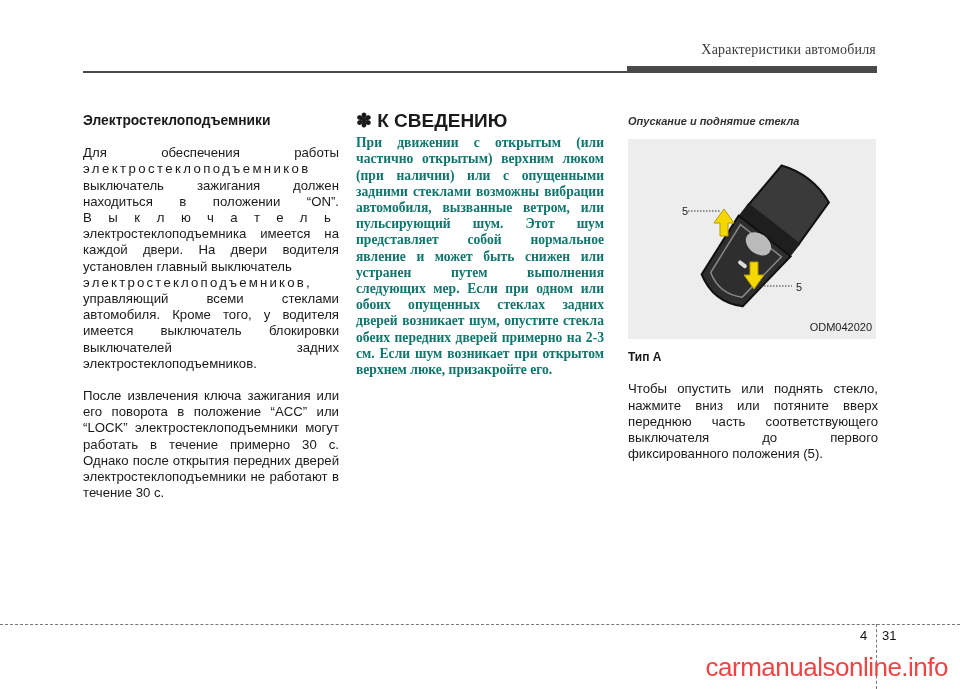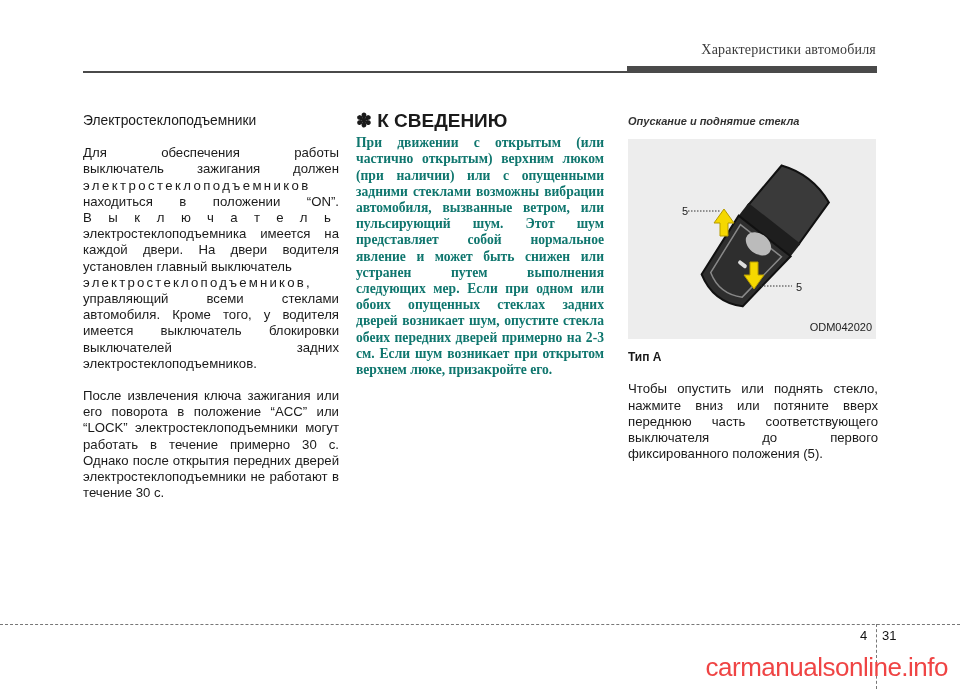--- a/index.html
+++ b/index.html
@@ -15,21 +15,21 @@
     .rule-thin {
       position: absolute; left: 83px; top: 71px; width: 545px; height: 2px; background: #4a4a4a;
     }
     .rule-thick {
       position: absolute; left: 627px; top: 66px; width: 250px; height: 7px; background: #4a4a4a;
     }
     .col { position: absolute; top: 113px; width: 256px; font-size: 13.2px; line-height: 16.2px; }
     .col1 { left: 83px; }
     .col2 { left: 356px; width: 248px; }
     .col3 { left: 628px; width: 250px; }
-    .h-section { font-weight: normal; font-size: 13.8px; margin: 0 0 7px 0; }
+    .h-section { font-weight: bold; font-size: 13.8px; margin: 0 0 7px 0; }
     .p { margin: 16px 0 5px 0; text-align: justify; text-align-last: left; }
     .spaced { display: block; text-align: justify; text-align-last: justify; }
     .note-title { font-weight: bold; font-size: 19px; margin: 0 0 6px 0; }
     .note-body {
       font-family: "Liberation Serif", serif; font-weight: bold; font-size: 13.6px;
       line-height: 16.2px; color: #0f766e; text-align: justify; text-align-last: left; margin: 0;
     }
     .sub-title { font-weight: bold; font-style: italic; font-size: 11px; color: #333; margin: 0 0 10px 0; }
     .figure {
       position: relative; width: 248px; height: 200px; background: #ededed; margin: 0 0 10px 0;
@@ -56,22 +56,22 @@
 <body>
 
 <div class="header-title">Характеристики автомобиля</div>
 <div class="rule-thin"></div>
 <div class="rule-thick"></div>
 
 <div class="col col1">
   <div class="h-section">Электростеклоподъемники</div>
   <div class="p">
     <span class="spaced">Для обеспечения работы</span>
+    <span class="spaced" style="letter-spacing:2.4px">электростеклоподъемников</span>
     <span class="spaced">выключатель зажигания должен</span>
-    <span class="spaced" style="letter-spacing:2.4px">электростеклоподъемников</span>
     <span class="spaced">находиться в положении “ON”.</span>
     <span class="spaced" style="letter-spacing:16.5px">Выключатель</span>
     <span style="display:block;text-align:justify">электростеклоподъемника имеется на каждой двери. На двери водителя установлен главный выключатель</span>
     <span class="spaced" style="letter-spacing:2.2px">электростеклоподъемников,</span>
     <span style="display:block;text-align:justify">управляющий всеми стеклами автомобиля. Кроме того, у водителя имеется выключатель блокировки выключателей задних электростеклоподъемников.</span>
   </div>
   <div class="p">После извлечения ключа зажигания или его поворота в положение “ACC” или “LOCK” электростеклоподъемники могут работать в течение примерно 30 с. Однако после открытия передних дверей электростеклоподъемники не работают в течение 30 с.</div>
 </div>
 
 <div class="col col2">

